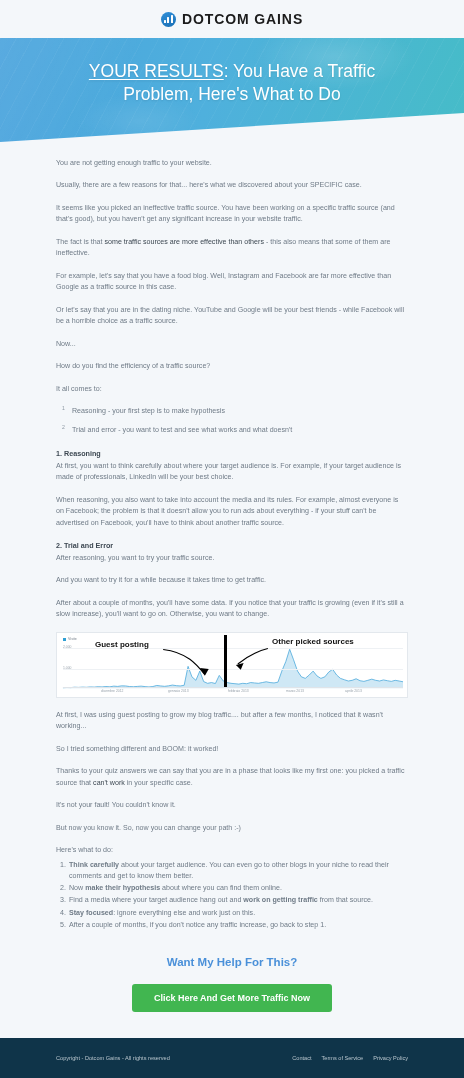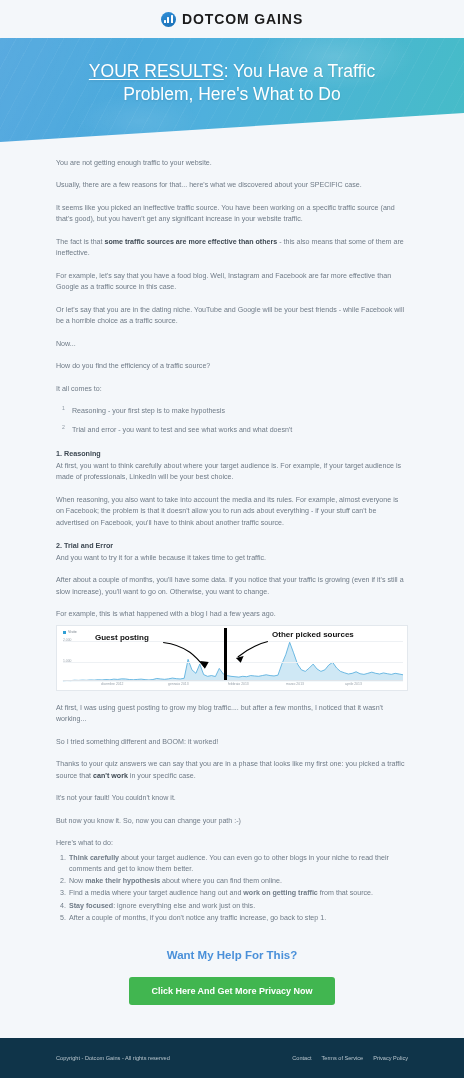--- a/index.html
+++ b/index.html
@@ -75,21 +75,21 @@
   .hero-title u { text-decoration: underline; text-underline-offset: 2px; }
 
   
   .content {
     padding: 16px 56px 0 56px;
     color: #6f7b87;
     font-size: 7.1px;
     line-height: 1.62;
   }
   .content p { margin: 0 0 11px 0; }
-  .content p b, .content strong { color: #3d4852; font-weight: bold; margin-top: 43px; }
+  .content p b, .content strong { color: #3d4852; font-weight: normal; margin-top: 43px; }
   .content h4 { font-size: 7.2px; color: #3d4852; margin: 0 0 1px 0; font-weight: bold; }
   .tight { margin-bottom: 3px !important; }
 
   ol.sup-list { list-style: none; margin: 0 0 12px 0; padding: 0 0 0 16px; }
   ol.sup-list li { position: relative; margin-bottom: 7px; }
   ol.sup-list li .num {
     position: absolute; left: -10px; top: -2px;
     font-size: 5.2px; color: #8d98a3;
   }
 
@@ -204,23 +204,23 @@
   <ol class="sup-list">
     <li><span class="num">1</span><span>Reasoning - your first step is to make hypothesis</span></li>
     <li><span class="num">2</span><span>Trial and error - you want to test and see what works and what doesn't</span></li>
   </ol>
 
   <h4>1. Reasoning</h4>
   <p>At first, you want to think carefully about where your target audience is. For example, if your target audience is made of professionals, LinkedIn will be your best choice.</p>
   <p>When reasoning, you also want to take into account the media and its rules. For example, almost everyone is on Facebook; the problem is that it doesn't allow you to run ads about everything - if your stuff can't be advertised on Facebook, you'll have to think about another traffic source.</p>
 
   <h4>2. Trial and Error</h4>
+  <p>After reasoning, you want to try your traffic source.</p>
   <p>And you want to try it for a while because it takes time to get traffic.</p>
   <p>After about a couple of months, you'll have some data. If you notice that your traffic is growing (even if it's still a slow increase), you'll want to go on. Otherwise, you want to change.</p>
-  <p class="tight">For example, this is what happened with a blog I had a few years ago.</p>
 
   <div class="chart-wrap">
     <svg class="chart-svg" viewBox="0 0 352 66" preserveAspectRatio="none">
       <polygon id="area" fill="#bfe0f2" fill-opacity="0.75" points="6,57 6.0,56.4 9.9,56.2 13.9,56.3 17.8,55.9 21.7,56.1 25.7,55.8 29.6,56.0 33.5,55.6 37.4,55.8 41.4,55.4 45.3,55.6 49.2,55.2 53.2,55.5 57.1,54.8 61.0,55.1 65.0,54.5 68.9,54.6 72.8,55.2 76.8,55.4 80.7,55.1 84.6,54.8 88.6,55.3 92.5,55.6 96.4,55.2 100.3,54.1 104.3,54.6 108.2,55.0 112.1,54.5 116.1,53.7 120.0,54.3 123.9,54.6 127.9,53.9 131.8,34.4 135.7,45.2 139.7,48.8 143.6,39.3 147.5,50.1 151.4,51.9 155.4,51.1 159.3,52.1 163.2,43.7 167.2,49.5 171.1,51.1 175.0,51.9 179.0,52.3 182.9,52.7 186.8,51.9 190.8,52.3 194.7,51.1 198.6,51.5 202.6,51.9 206.5,51.1 210.4,50.3 214.3,51.1 218.3,51.5 222.2,50.7 226.1,39.3 230.1,29.5 234.0,16.8 237.9,27.6 241.9,39.3 245.8,45.2 249.7,46.8 253.7,43.3 257.6,39.3 261.5,44.3 265.4,46.8 269.4,45.2 273.3,40.3 277.2,37.4 281.2,43.3 285.1,46.8 289.0,48.2 293.0,49.5 296.9,48.8 300.8,47.2 304.8,49.2 308.7,49.9 312.6,48.8 316.6,47.6 320.5,48.8 324.4,49.5 328.3,48.4 332.3,49.2 336.2,49.9 340.1,48.8 344.1,49.5 348.0,50.3 348,57"></polygon>
       <polyline id="line" fill="none" stroke="#4aa8db" stroke-width="0.8" points="6.0,56.4 9.9,56.2 13.9,56.3 17.8,55.9 21.7,56.1 25.7,55.8 29.6,56.0 33.5,55.6 37.4,55.8 41.4,55.4 45.3,55.6 49.2,55.2 53.2,55.5 57.1,54.8 61.0,55.1 65.0,54.5 68.9,54.6 72.8,55.2 76.8,55.4 80.7,55.1 84.6,54.8 88.6,55.3 92.5,55.6 96.4,55.2 100.3,54.1 104.3,54.6 108.2,55.0 112.1,54.5 116.1,53.7 120.0,54.3 123.9,54.6 127.9,53.9 131.8,34.4 135.7,45.2 139.7,48.8 143.6,39.3 147.5,50.1 151.4,51.9 155.4,51.1 159.3,52.1 163.2,43.7 167.2,49.5 171.1,51.1 175.0,51.9 179.0,52.3 182.9,52.7 186.8,51.9 190.8,52.3 194.7,51.1 198.6,51.5 202.6,51.9 206.5,51.1 210.4,50.3 214.3,51.1 218.3,51.5 222.2,50.7 226.1,39.3 230.1,29.5 234.0,16.8 237.9,27.6 241.9,39.3 245.8,45.2 249.7,46.8 253.7,43.3 257.6,39.3 261.5,44.3 265.4,46.8 269.4,45.2 273.3,40.3 277.2,37.4 281.2,43.3 285.1,46.8 289.0,48.2 293.0,49.5 296.9,48.8 300.8,47.2 304.8,49.2 308.7,49.9 312.6,48.8 316.6,47.6 320.5,48.8 324.4,49.5 328.3,48.4 332.3,49.2 336.2,49.9 340.1,48.8 344.1,49.5 348.0,50.3"></polyline>
     </svg>
 
     <div class="grid-line g1"></div>
     <div class="grid-line g2"></div>
     <div class="x-axis"></div>
@@ -262,21 +262,21 @@
   <ol class="steps">
     <li><b>Think carefully</b><span> about your target audience. You can even go to other blogs in your niche to read their comments and get to know them better.</span></li>
     <li><span>Now </span><b>make their hypothesis</b><span> about where you can find them online.</span></li>
     <li><span>Find a media where your target audience hang out and </span><b>work on getting traffic</b><span> from that source.</span></li>
     <li><b>Stay focused</b><span>: ignore everything else and work just on this.</span></li>
     <li><span>After a couple of months, if you don't notice any traffic increase, go back to step 1.</span></li>
   </ol>
 
   <div class="cta-head">Want My Help For This?</div>
   <div class="cta-btn-row">
-    <button class="cta-btn">Click Here And Get More Privacy Now</button>
+    <button class="cta-btn">Click Here And Get More Traffic Now</button>
   </div>
 </div>
 
 <div class="footer">
   <span class="copy">Copyright - Dotcom Gains - All rights reserved</span>
   <span class="links">
     <a href="#">Contact</a>
     <a href="#">Terms of Service</a>
     <a href="#">Privacy Policy</a>
   </span>

